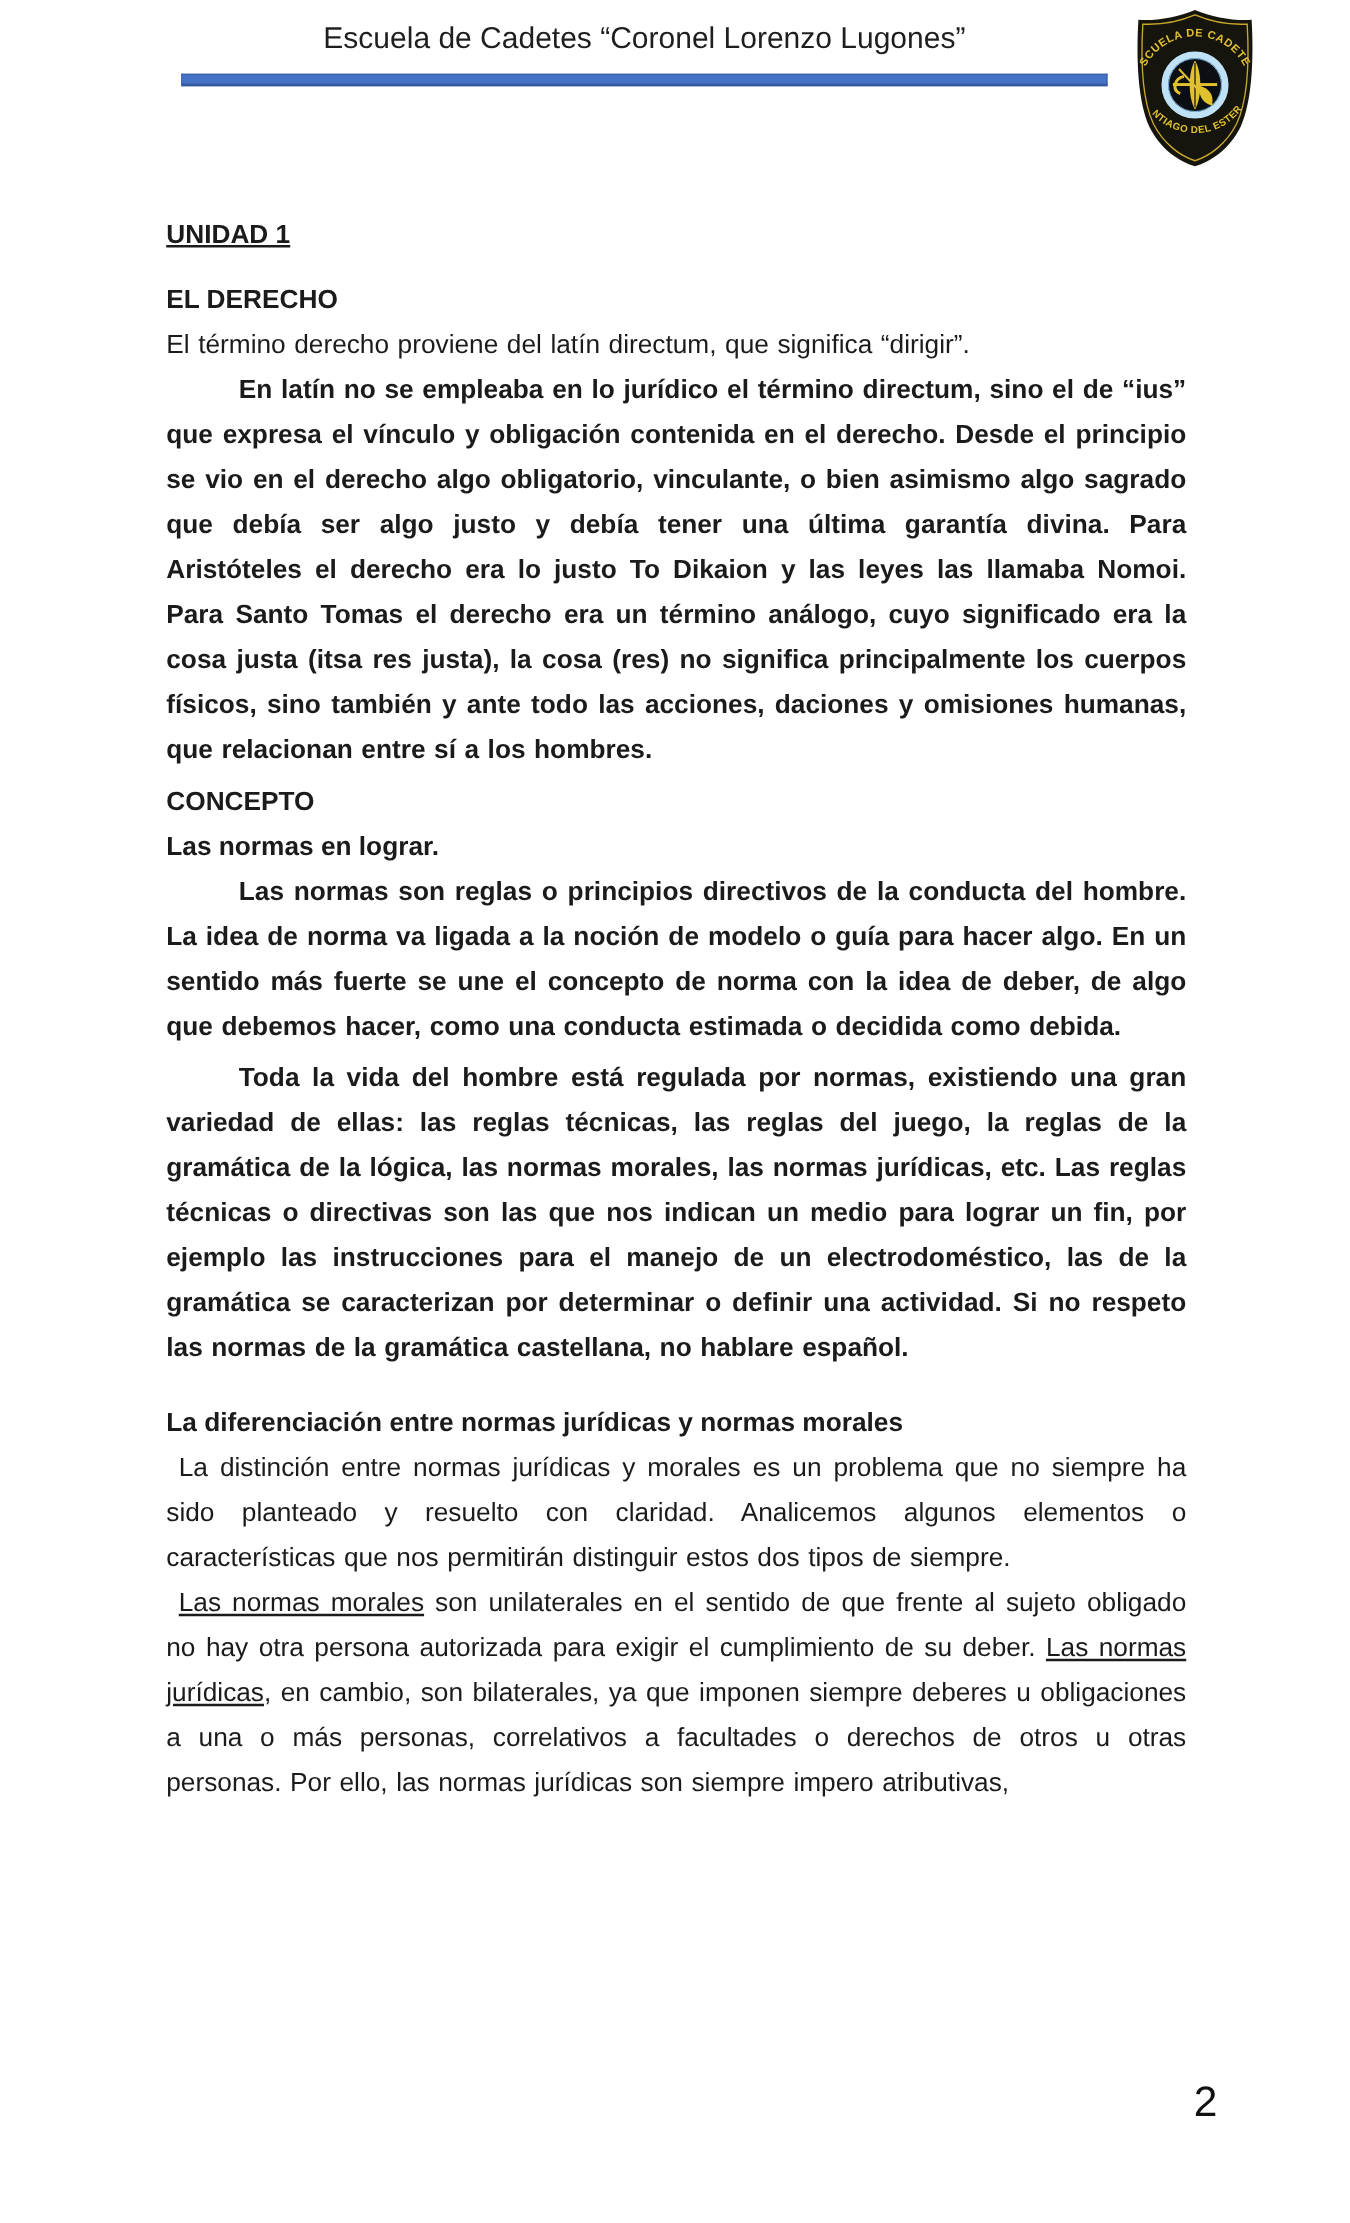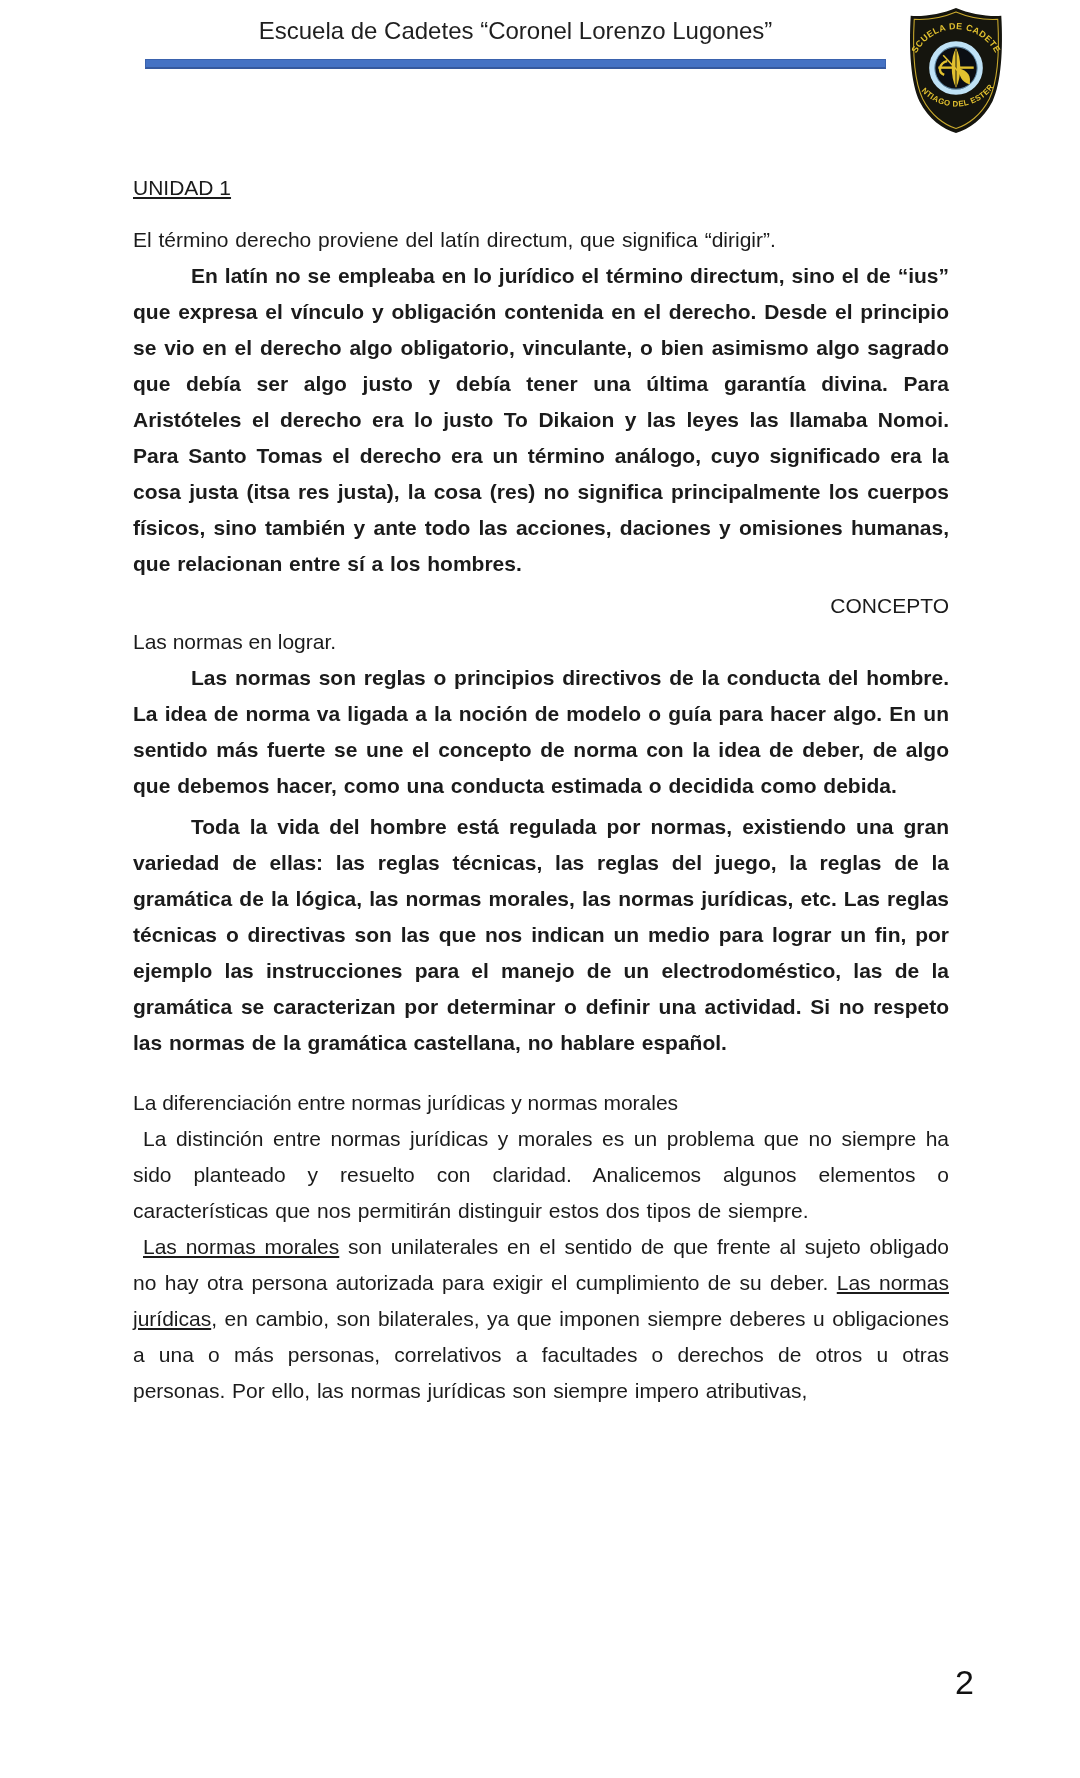--- a/index.html
+++ b/index.html
@@ -51,27 +51,27 @@
     position: absolute;
     left: 133px;
     top: 170px;
     width: 816px;
     font-size: 21px;
     line-height: 36px;
     text-align: justify;
     word-spacing: 1px;
   }
   .h {
-    font-weight: normal;
+    font-weight: bold;
     text-align: left;
     word-spacing: normal;
   }
   .h.u { text-decoration: underline; }
   .mb-lg { margin-bottom: 16px; }
-  .mt-sm { margin-top: 6px; text-align: right; }
+  .mt-sm { margin-top: 6px; }
   .mt-xs { margin-top: 5px; }
   .mt-md { margin-top: 24px; }
   .para { }
   .indent-lg { text-indent: 58px; font-weight: bold; }
   .indent-sm { text-indent: 10px; }
 
   
   .page-number {
     position: absolute;
     right: 66px;
@@ -119,20 +119,21 @@
         <path d="M53.5 63.5 C62 65.5 66 72 63.5 79.5 C55.5 77.5 52.5 70 53.5 63.5 Z" fill="#e2c12f"></path>
         <path d="M37 50 L64 79" stroke="#e2c12f" stroke-width="1.6"></path>
       </g>
     </svg>
   </header>
 
   <main class="doc">
 
     <div class="h u mb-lg">UNIDAD 1</div>
 
+    <div class="h">EL DERECHO</div>
 
 
     <p class="para">El término derecho proviene del latín directum, que significa “dirigir”.</p>
 
     <p class="para indent-lg">En latín no se empleaba en lo jurídico el término directum, sino el de “ius” que expresa el vínculo y obligación contenida en el derecho. Desde el principio se vio en el derecho algo obligatorio, vinculante, o bien asimismo algo sagrado que debía ser algo justo y debía tener una última garantía divina. Para Aristóteles el derecho era lo justo To Dikaion y las leyes las llamaba Nomoi. Para Santo Tomas el derecho era un término análogo, cuyo significado era la cosa justa (itsa res justa), la cosa (res) no significa principalmente los cuerpos físicos, sino también y ante todo las acciones, daciones y omisiones humanas, que relacionan entre sí a los hombres.</p>
 
     <div class="h mt-sm">CONCEPTO</div>
 
     <div class="h">Las normas en lograr.</div>
 

